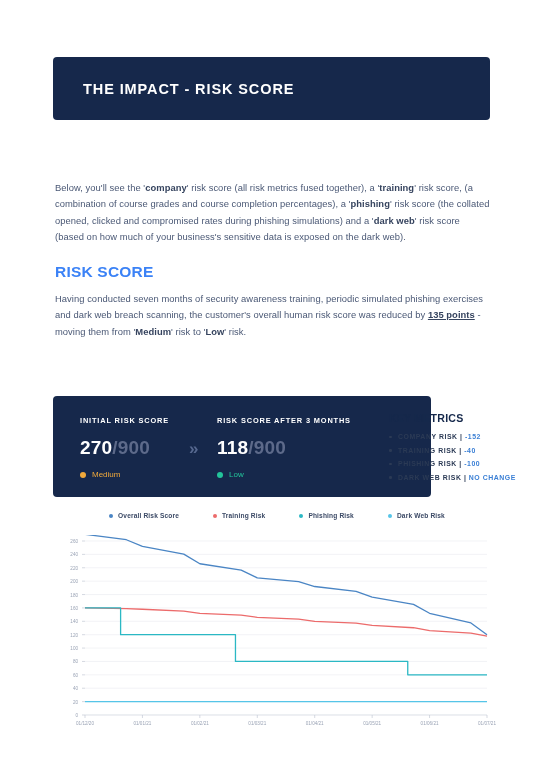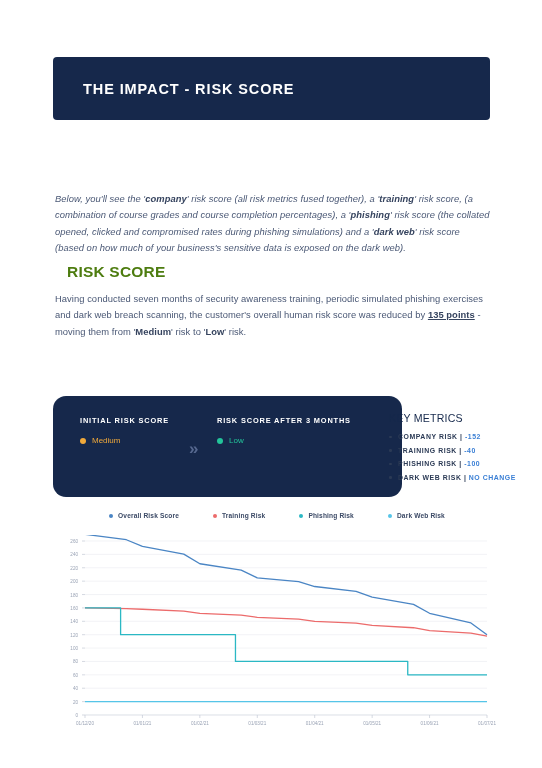--- a/index.html
+++ b/index.html
@@ -46,46 +46,45 @@
   .body-text {
     position: absolute;
     left: 55px;
     width: 436px;
     font-size: 9.4px;
     line-height: 16.3px;
     color: #4a5875;
     letter-spacing: 0.05px;
   }
   .p1 { top: 143px; }
-  .p2 { top: 191px; font-style: italic; }
+  .p2 { top: 180px; }
   .p3 { top: 291px; }
   .p4 { top: 350px; }
   .body-text b { font-weight: bold; color: #36445f; }
   .uline { text-decoration: underline; font-weight: bold; color: #36445f; }
 
   .section-head {
     position: absolute;
     left: 55px;
     top: 263px;
     font-size: 15.5px;
     font-weight: bold;
     letter-spacing: 0.2px;
-    color: #4d7c0f;
-    margin-left: 12px;
+    color: #3b82f6;
   }
 
   
   .score-card {
     position: absolute;
     left: 53px;
     top: 396px;
-    width: 349px;
+    width: 378px;
     height: 101px;
     background: #16284b;
-    border-radius: 13px;
+    border-radius: 4px;
   }
   .sc-col { position: absolute; }
   .sc-col.left  { left: 27px;  top: 20px; }
   .sc-col.right { left: 164px; top: 20px; }
   .sc-label {
     color: #ffffff;
     font-size: 7.4px;
     font-weight: bold;
     letter-spacing: 0.85px;
     white-space: nowrap;
@@ -123,21 +122,21 @@
   }
 
   
   .key-metrics {
     position: absolute;
     left: 389px;
     top: 412px;
   }
   .km-title {
     font-size: 10.6px;
-    font-weight: normal;
+    font-weight: bold;
     color: #15284b;
     letter-spacing: 0.2px;
   }
   .km-list {
     list-style: none;
     margin: 9px 0 0 0;
     padding: 0;
   }
   .km-item {
     font-size: 6.9px;
@@ -224,30 +223,32 @@
   <div class="body-text p2">Below, you'll see the '<b>company</b>' risk score (all risk metrics fused together), a '<b>training</b>' risk score, (a combination of course grades and course completion percentages), a '<b>phishing</b>' risk score (the collated opened, clicked and compromised rates during phishing simulations) and a '<b>dark web</b>' risk score (based on how much of your business's sensitive data is exposed on the dark web).</div>
 
   <div class="section-head">RISK SCORE</div>
 
   <div class="body-text p3">Having conducted seven months of security awareness training, periodic simulated phishing exercises and dark web breach scanning, the customer's overall human risk score was reduced by <span class="uline">135 points</span> - moving them from '<b>Medium</b>' risk to '<b>Low</b>' risk.</div>
 
 
   <div class="score-card">
     <div class="sc-col left">
       <div class="sc-label">INITIAL RISK SCORE</div>
+      <div class="sc-score"><span>270</span><span class="denom">/900</span></div>
       <div class="sc-status">
         <span class="dot" id="dot-initial" style="background: rgb(240, 169, 59);"></span>
         <span id="txt-initial" style="color: rgb(240, 169, 59);">Medium</span>
       </div>
     </div>
 
     <div class="chev">»</div>
 
     <div class="sc-col right">
       <div class="sc-label">RISK SCORE AFTER 3 MONTHS</div>
+      <div class="sc-score"><span>118</span><span class="denom">/900</span></div>
       <div class="sc-status">
         <span class="dot" id="dot-after" style="background: rgb(35, 196, 154);"></span>
         <span id="txt-after" style="color: rgb(35, 196, 154);">Low</span>
       </div>
     </div>
   </div>
 
   <div class="key-metrics">
     <div class="km-title">KEY METRICS</div>
     <ul class="km-list" id="km-list">

